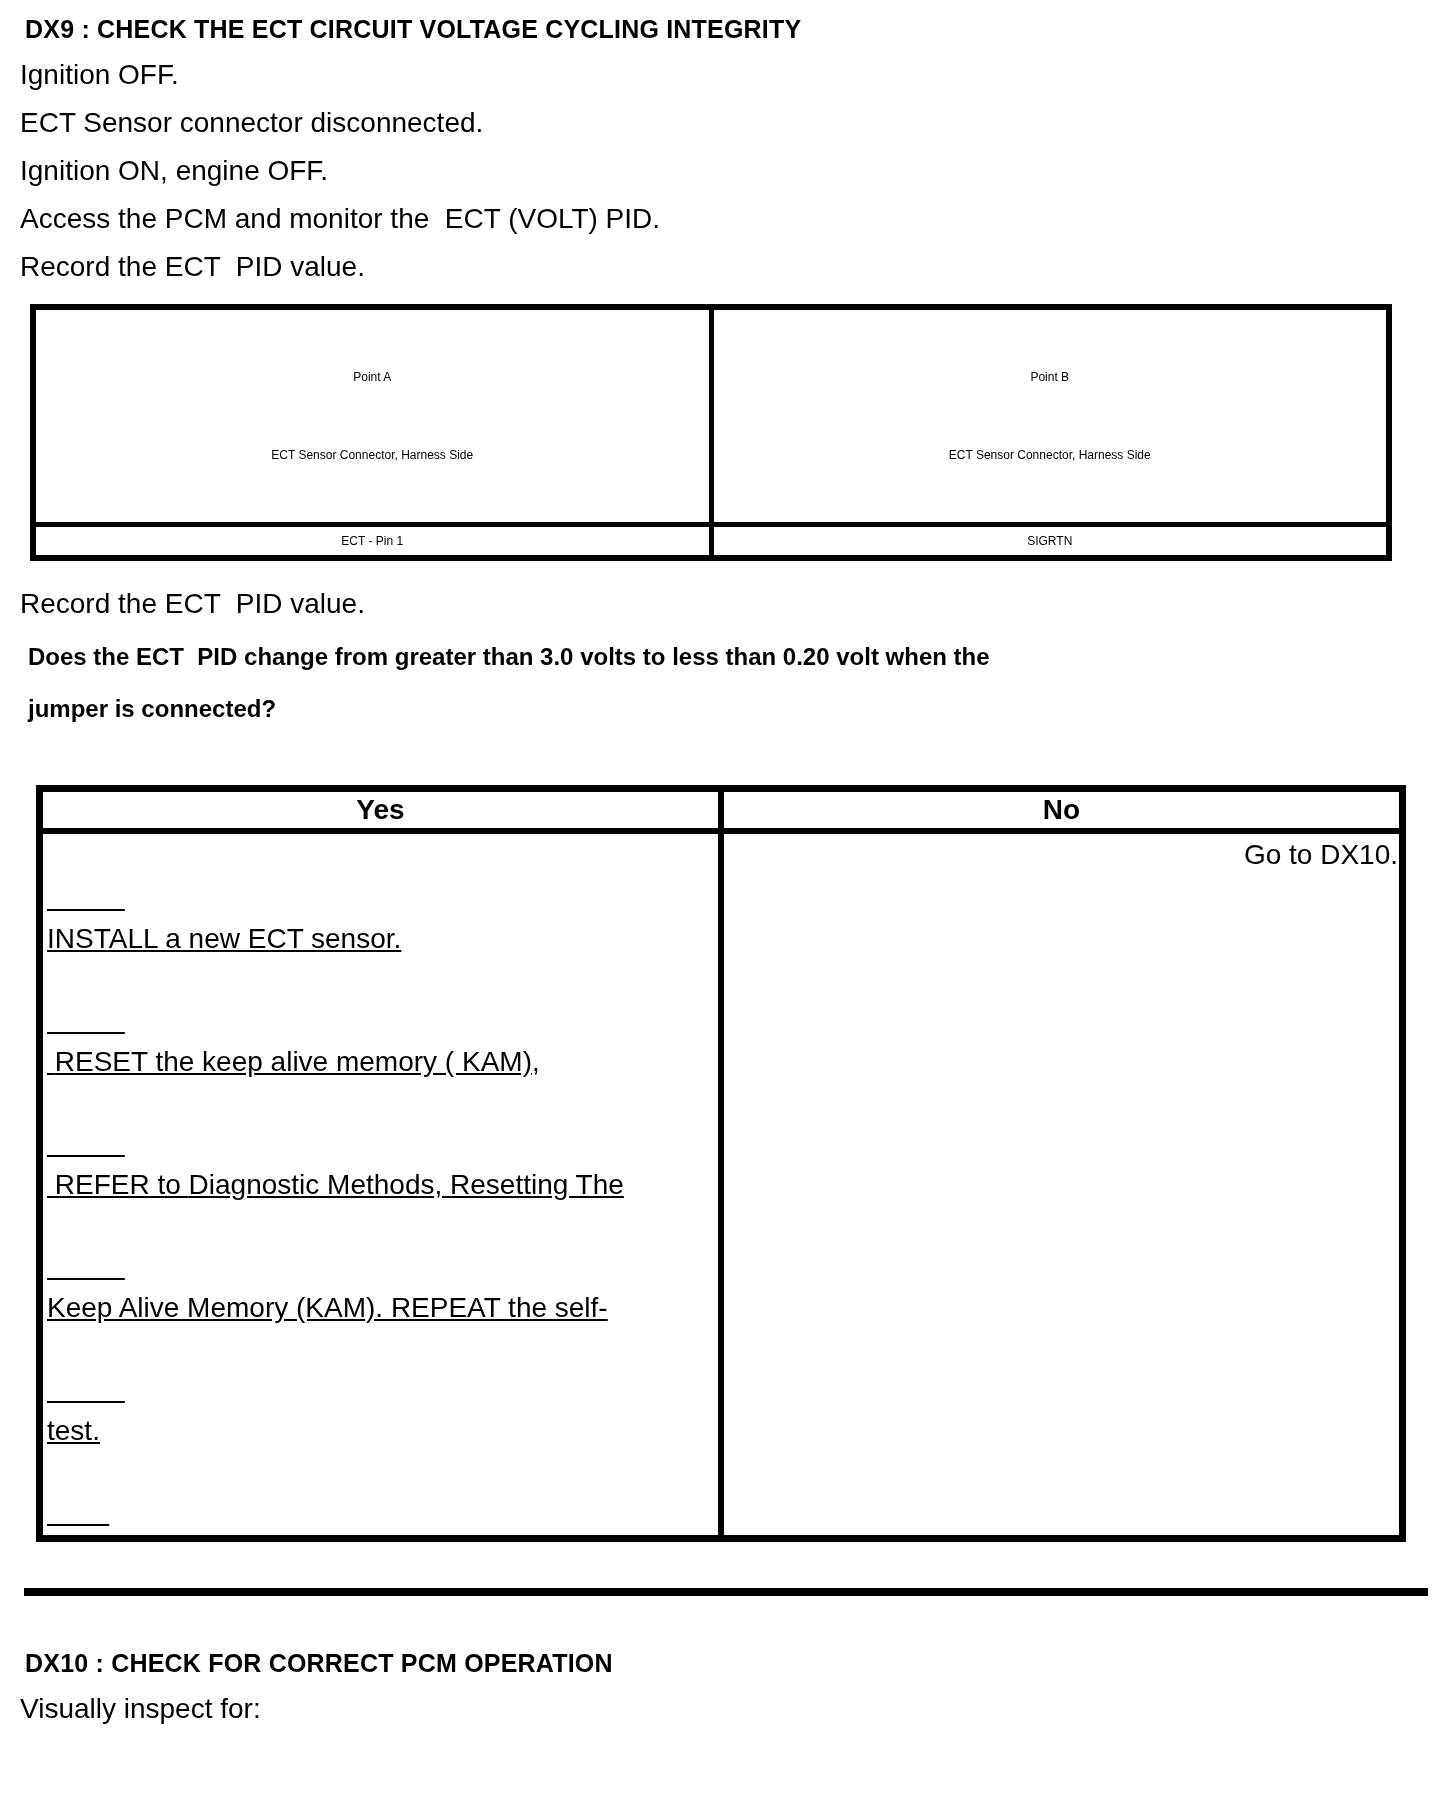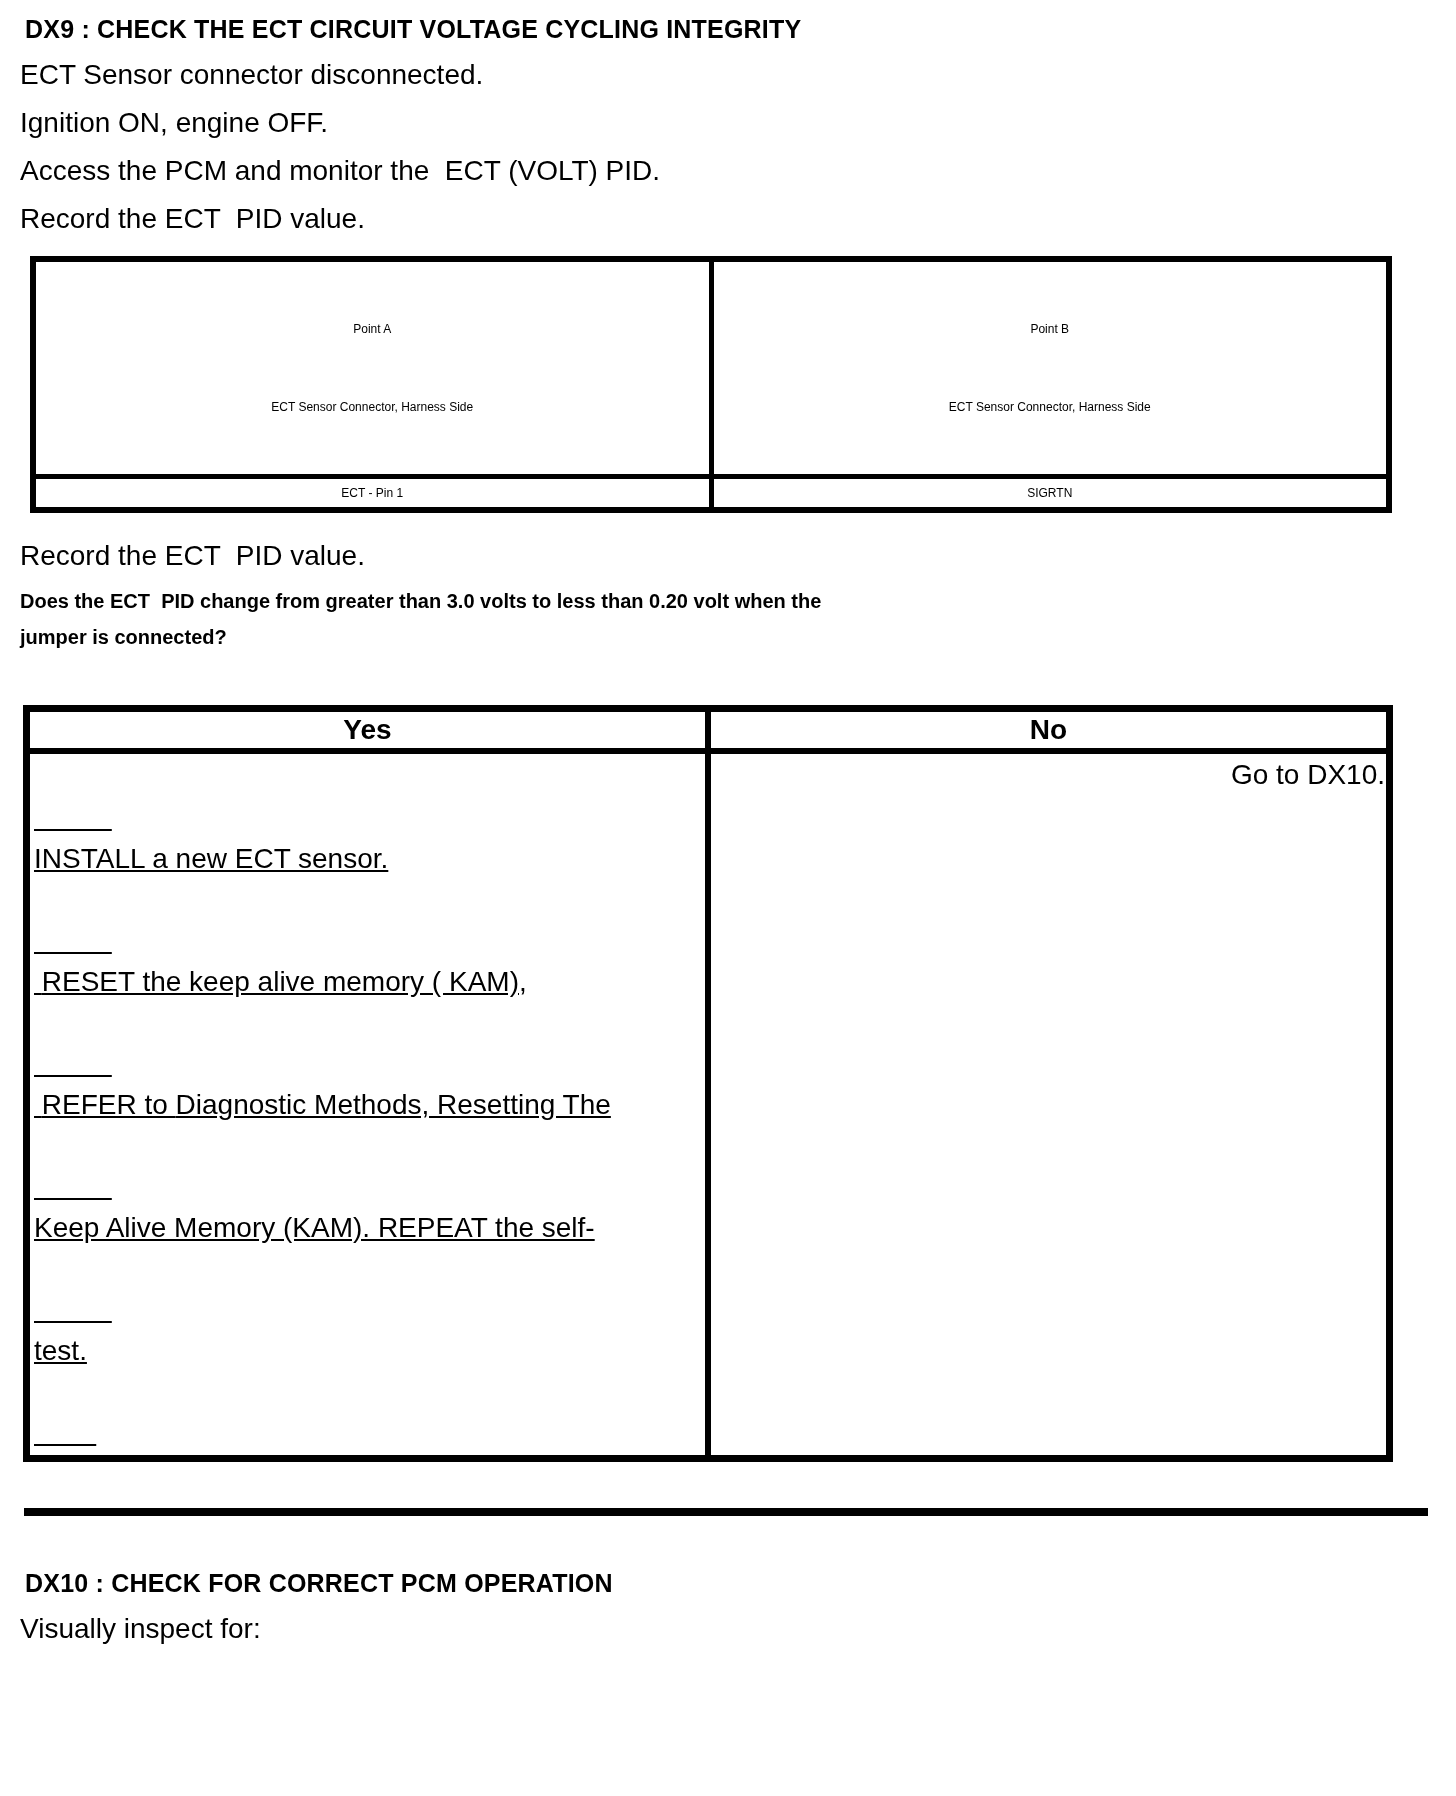--- a/index.html
+++ b/index.html
@@ -19,22 +19,22 @@
     margin:0 0 0 5px;
   }
   #dx10-title { margin-top:52px; }
   .step {
     font-size:28px; line-height:34px; font-weight:400;
     margin:14px 0 0 0;
     white-space:pre-wrap;
   }
   .after-table { margin-top:26px; }
   .question {
-    font-size:20px; line-height:36px; font-weight:700;
-    margin:10px 0 0 0;
+    font-size:24px; line-height:52px; font-weight:700;
+    margin:10px 0 0 8px;
     white-space:pre-wrap;
   }
 
   
   .jumper-table {
     border-collapse:collapse; table-layout:fixed;
     width:1362px; margin:20px 0 0 10px;
     border:6px solid #000;
   }
   .jumper-table th, .jumper-table td {
@@ -42,21 +42,21 @@
     text-align:center; font-weight:400;
     font-size:12px; line-height:26px;
     padding:2px 0;
     white-space:pre-wrap;
   }
   .jumper-table td { padding:1px 0; }
 
   
   .result-table {
     border-collapse:collapse; table-layout:fixed;
-    width:1370px; margin:50px 0 0 3px;
+    width:1370px; margin:50px 0 0 16px;
     border:7px solid #000;
   }
   .result-table th {
     border:6px solid #000;
     font-size:28px; line-height:32px; font-weight:700;
     text-align:center; padding:2px 0;
   }
   .result-table td {
     border:6px solid #000;
     font-size:28px;
@@ -81,20 +81,21 @@
     width:1404px; margin:46px 0 0 4px;
   }
 </style>
 </head>
 <body>
 
 <div class="page">
 
   <h1 class="section-title" id="dx9-title">DX9 : CHECK THE ECT CIRCUIT VOLTAGE CYCLING INTEGRITY</h1>
 
+  <p class="step">Ignition OFF.</p>
   <p class="step">ECT Sensor connector disconnected.</p>
   <p class="step">Ignition ON, engine OFF.</p>
   <p class="step">Access the PCM and monitor the  ECT (VOLT) PID.</p>
   <p class="step">Record the ECT  PID value.</p>
 
   <table class="jumper-table">
     <colgroup>
         <col style="width:50%">
         <col style="width:50%">
       </colgroup>

